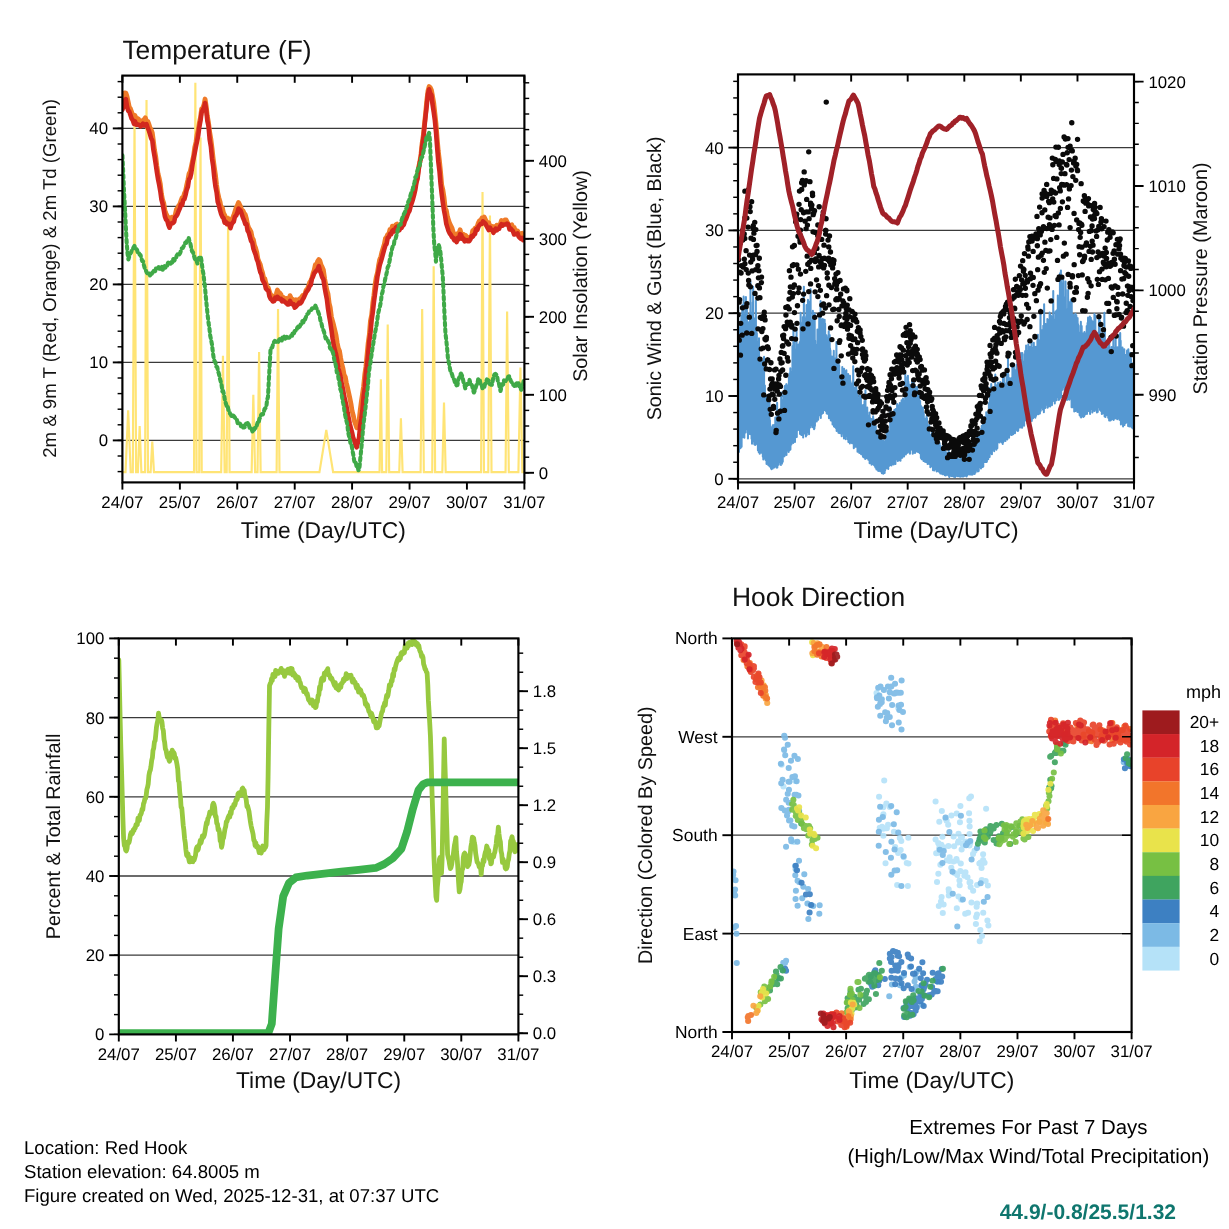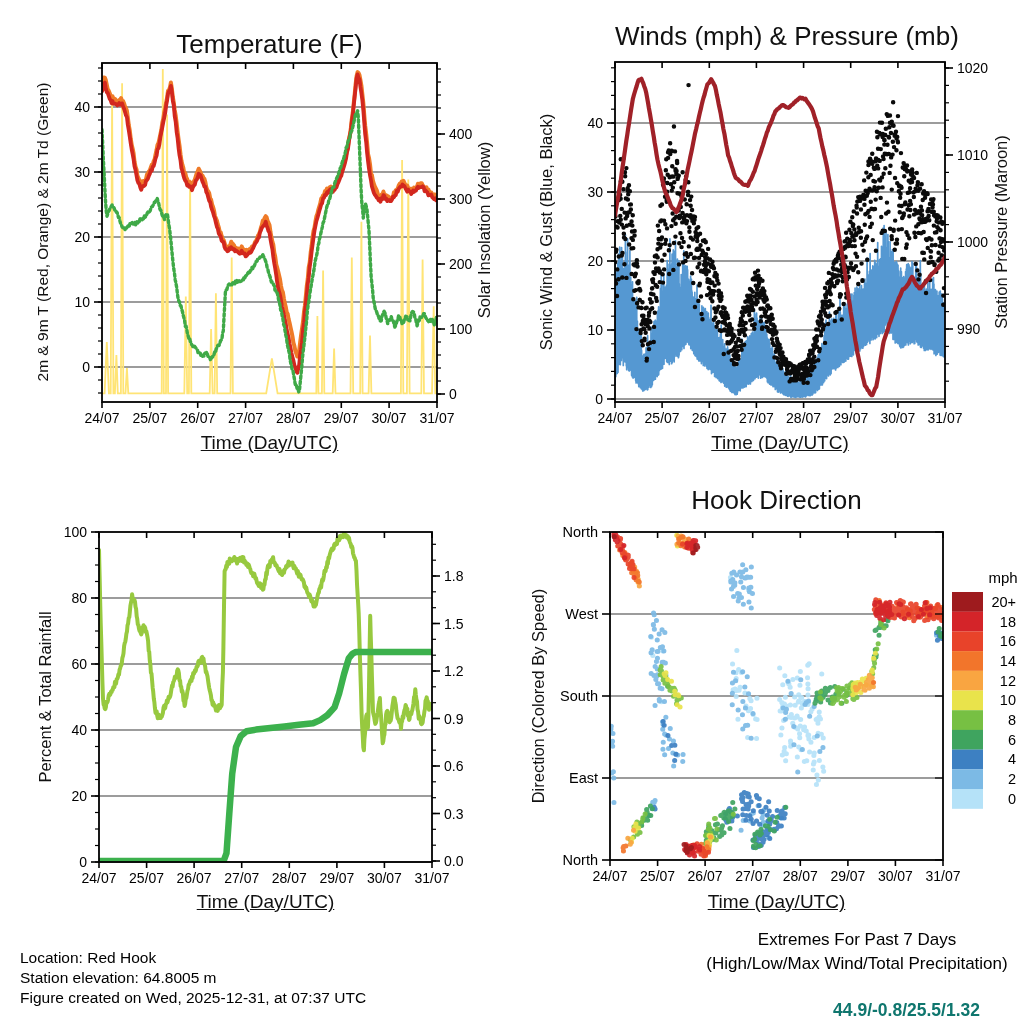--- a/index.html
+++ b/index.html
@@ -1,22 +1,22 @@
 <!DOCTYPE html>
 <html><head>
 <meta charset="utf-8">
 <style>
   html,body{margin:0;padding:0;background:#fff;overflow:hidden;}
   #root{position:relative;width:1024px;height:1024px;background:#fff;
         font-family:"Liberation Sans",sans-serif;color:#000;}
   #chart-svg{position:absolute;left:0;top:0;}
-  .ptitle{position:absolute;text-align:center;font-size:26px;color:#111;white-space:nowrap;}
+  .ptitle{position:absolute;text-align:left;font-size:22px;color:#111;white-space:nowrap;}
   .ylab{position:absolute;width:360px;height:22px;text-align:center;font-size:16.5px;
         transform:rotate(-90deg);white-space:nowrap;color:#111;}
-  .xlab{position:absolute;text-align:center;font-size:19px;color:#111;text-decoration:underline;}
+  .xlab{position:absolute;text-align:center;font-size:19px;color:#111;}
   .footer{position:absolute;left:20px;top:922px;font-size:15.5px;line-height:20px;color:#000;margin-top:26px;}
   .exline{position:absolute;text-align:center;font-size:17px;color:#000;white-space:nowrap;}
   .exvals{position:absolute;text-align:right;font-size:17.5px;font-weight:bold;white-space:nowrap;}
   .legtitle{position:absolute;font-size:15px;text-align:center;color:#000;}
 </style>
 </head>
 <body>
 
 <div id="root">
   <svg id="chart-svg" width="1024" height="1024" viewBox="0 0 1024 1024">
@@ -407,21 +407,20 @@
       <text x="1016" y="744.6999999999999" text-anchor="end" font-size="14.5" fill="#000" font-family="&quot;Liberation Sans&quot;, sans-serif">6</text>
       <rect x="952" y="749.6" width="31" height="19.8" fill="#3d80c2"></rect>
       <text x="1016" y="764.4" text-anchor="end" font-size="14.5" fill="#000" font-family="&quot;Liberation Sans&quot;, sans-serif">4</text>
       <rect x="952" y="769.3" width="31" height="19.8" fill="#7cbae5"></rect>
       <text x="1016" y="784.0999999999999" text-anchor="end" font-size="14.5" fill="#000" font-family="&quot;Liberation Sans&quot;, sans-serif">2</text>
       <rect x="952" y="789" width="31" height="19.8" fill="#b5e2f8"></rect>
       <text x="1016" y="803.8" text-anchor="end" font-size="14.5" fill="#000" font-family="&quot;Liberation Sans&quot;, sans-serif">0</text>
     </svg>
 
   <div class="ptitle" style="left:102px;top:29px;width:335px;">Temperature (F)</div>
-  <div class="ptitle" style="left:615px;top:21px;width:330px;">Winds (mph) &amp; Pressure (mb)</div>
   <div class="ptitle" style="left:610px;top:485px;width:333px;">Hook Direction</div>
 
   <div class="ylab" style="left:-135px;top:221px;font-size:15.5px;">2m &amp; 9m T (Red, Orange) &amp; 2m Td (Green)</div>
   <div class="ylab" style="left:306px;top:219px;">Solar Insolation (Yellow)</div>
   <div class="ylab" style="left:368px;top:221px;">Sonic Wind &amp; Gust (Blue, Black)</div>
   <div class="ylab" style="left:823px;top:221px;">Station Pressure (Maroon)</div>
   <div class="ylab" style="left:-133px;top:686px;">Percent &amp; Total Rainfall</div>
   <div class="ylab" style="left:360px;top:685px;">Direction (Colored By Speed)</div>
 
   <div class="xlab" style="left:102px;top:432px;width:335px;">Time (Day/UTC)</div>

